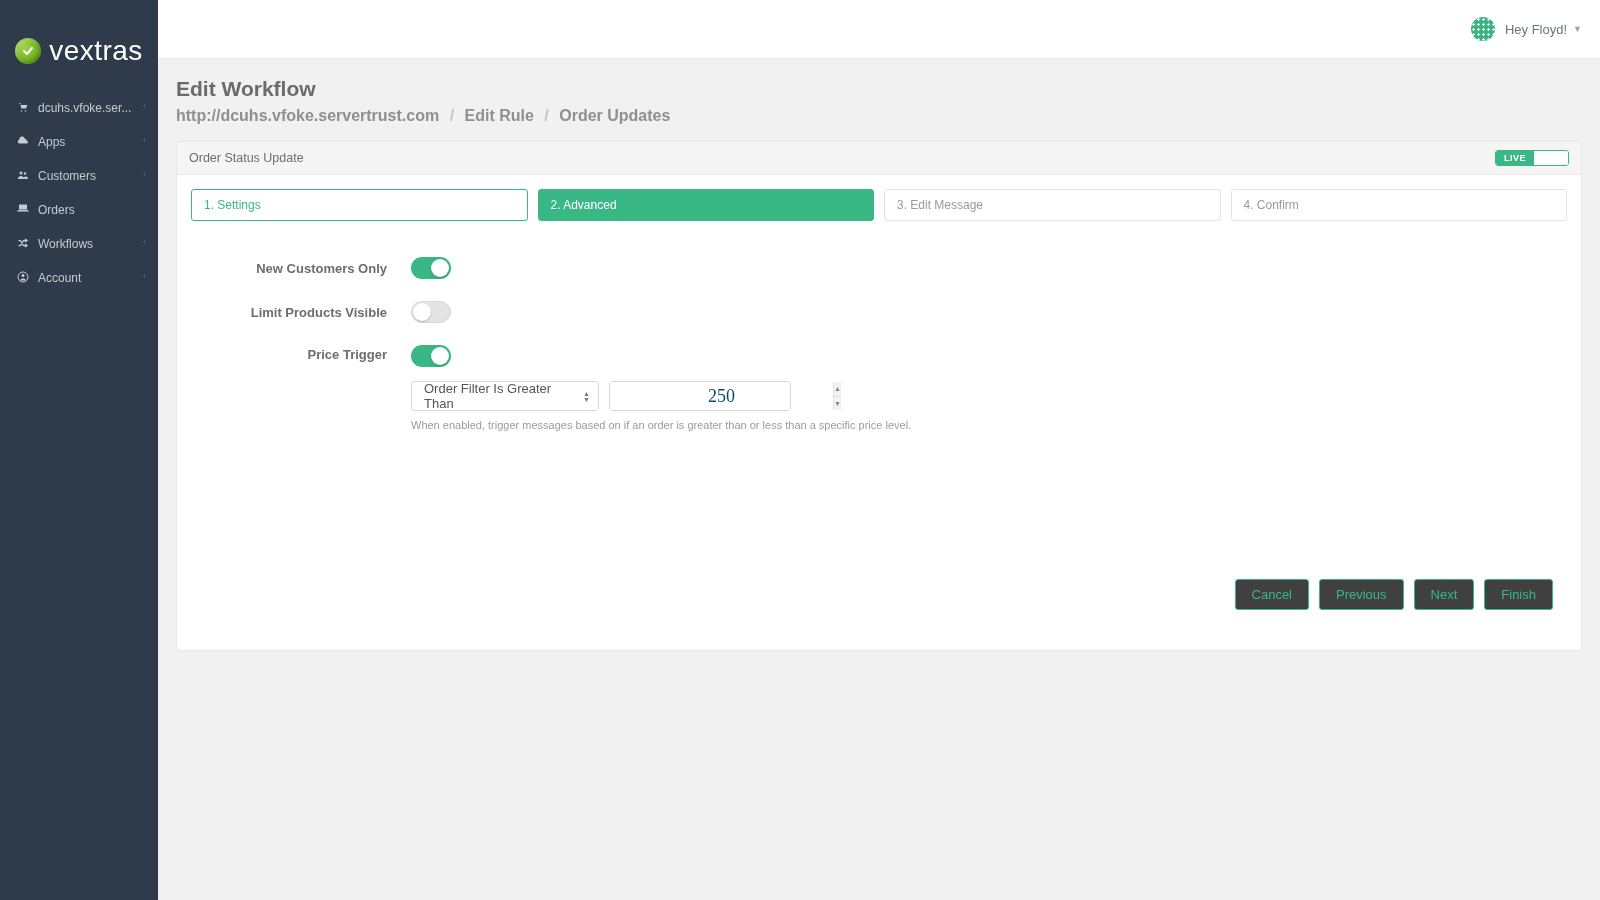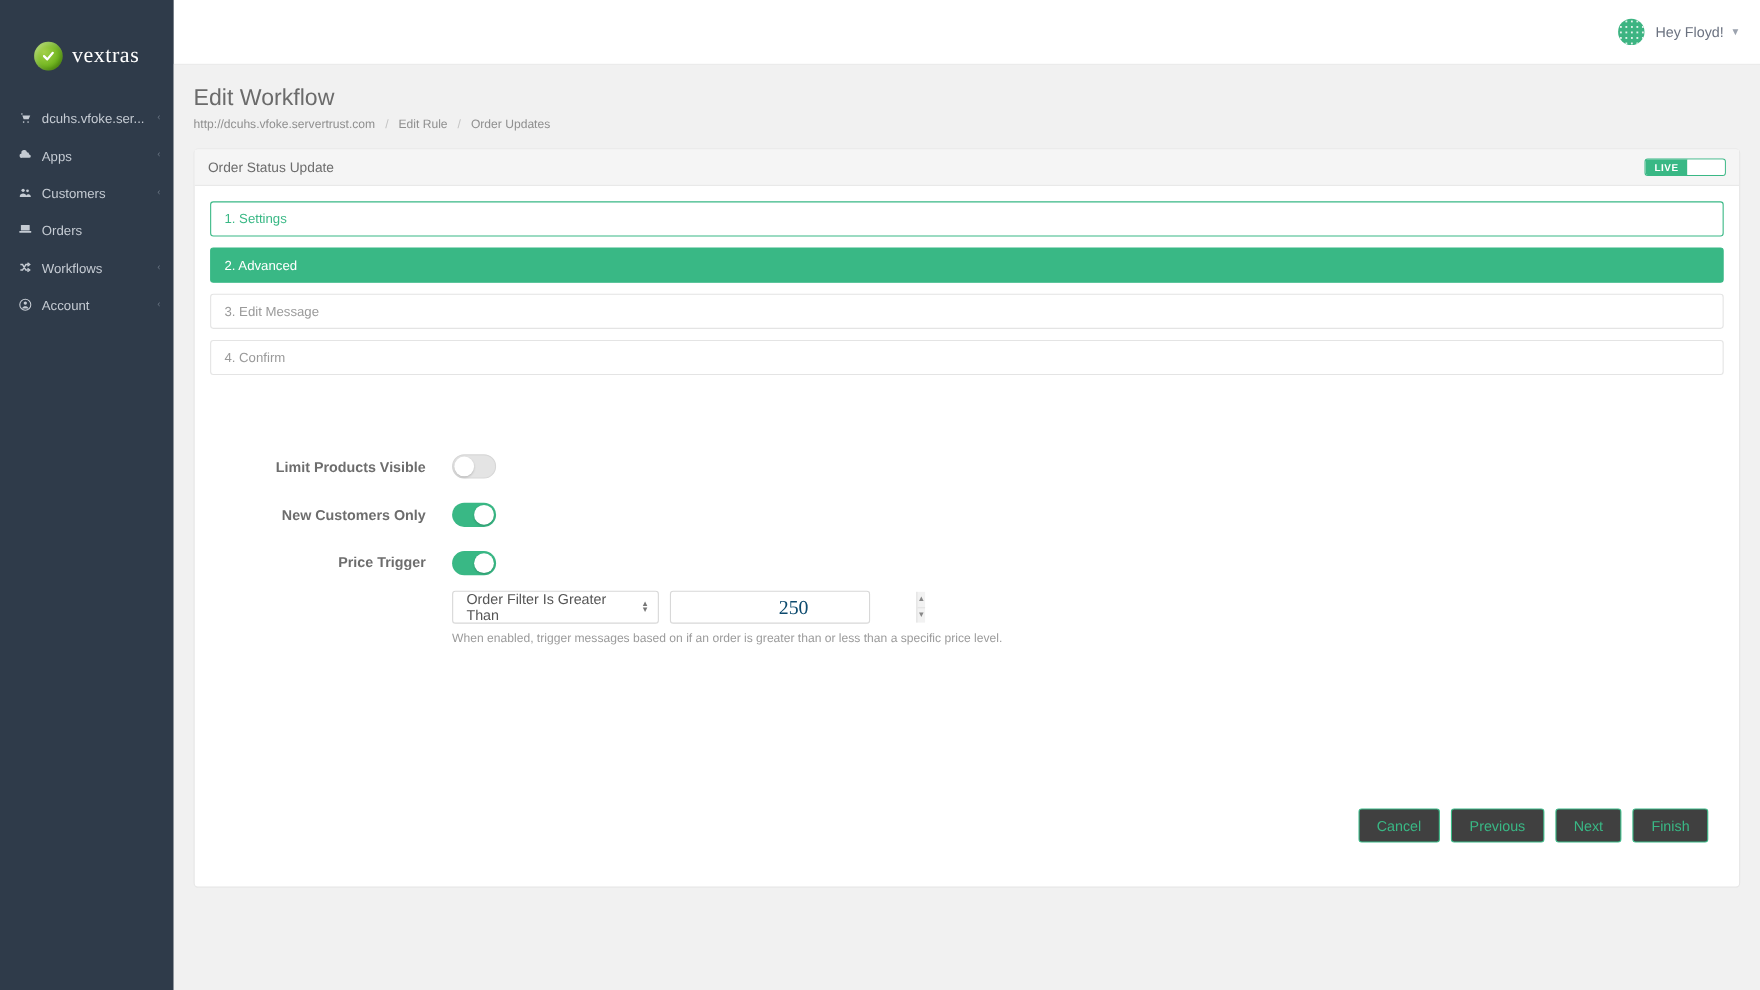--- a/index.html
+++ b/index.html
@@ -34,24 +34,23 @@
       height: 26px;
       border-radius: 50%;
       background: radial-gradient(circle at 35% 35%, #a4d04a 0%, #6fb51e 60%, #4a8f0a 100%);
       display: flex;
       align-items: center;
       justify-content: center;
       box-shadow: inset -2px -2px 4px rgba(0,0,0,.2), inset 2px 2px 4px rgba(255,255,255,.3);
     }
     .logo-text {
       color: #fff;
-      font-size: 20px;
+      font-size: 28px;
       font-weight: 400;
       letter-spacing: 0.5px;
-      font-family: Liberation Serif, serif;
     }
     .nav-item {
       display: flex;
       align-items: flex-start;
       height: 34px;
       padding: 0 12px 0 16px;
       font-size: 12px;
       color: #c5cbd3;
       cursor: pointer;
       position: relative;
@@ -112,28 +111,29 @@
     .content-wrapper {
       flex: 1;
       background: #f1f1f1;
       overflow: auto;
     }
     .content-inner {
       padding: 18px 18px 24px;
     }
     .page-title {
       font-size: 21px;
-      font-weight: 400;
+      font-weight: 700;
       color: #6b6b6b;
       margin-bottom: 6px;
     }
     .breadcrumbs {
-      font-size: 11px;
+      font-size: 16px;
       color: #8f8f8f;
       margin-bottom: 16px;
+      font-weight: bold;
     }
     .breadcrumbs .sep { margin: 0 6px; color: #c4c4c4; }
 
     .panel {
       background: #fff;
       border: 1px solid #e6e6e6;
       border-radius: 4px;
     }
     .panel-header {
       background: #f5f5f5;
@@ -168,22 +168,21 @@
       height: 14px;
     }
 
     .panel-body {
       padding: 14px 14px 22px;
     }
 
     .steps {
       display: flex;
       gap: 10px;
-      margin-bottom: 72px;
-      flex-direction: column;
+      margin-bottom: 36px;
     }
     .step {
       flex: 1;
       border: 1px solid #e4e4e4;
       border-radius: 3px;
       background: #fff;
       color: #9a9a9a;
       font-size: 12px;
       padding: 8px 12px;
       cursor: pointer;
@@ -442,29 +441,29 @@
               </div>
               <div class="step">
                 <span>3. Edit Message</span>
               </div>
               <div class="step">
                 <span>4. Confirm</span>
               </div>
             </div>
 
             <div class="form-row">
-              <div class="form-label">Limit Products Visible</div>
-              <div class="toggle off">
+              <div class="form-label">New Customers Only</div>
+              <div class="toggle">
                   <div class="knob"></div>
                 </div>
             </div>
 
             <div class="form-row">
-              <div class="form-label">New Customers Only</div>
-              <div class="toggle">
+              <div class="form-label">Limit Products Visible</div>
+              <div class="toggle off">
                   <div class="knob"></div>
                 </div>
             </div>
 
             <div class="form-row" style="align-items:flex-start;">
               <div class="form-label" style="padding-top:2px;">Price Trigger</div>
               <div class="form-control-area">
                 <div style="margin-bottom:14px;">
                   <div class="toggle">
                       <div class="knob"></div>

